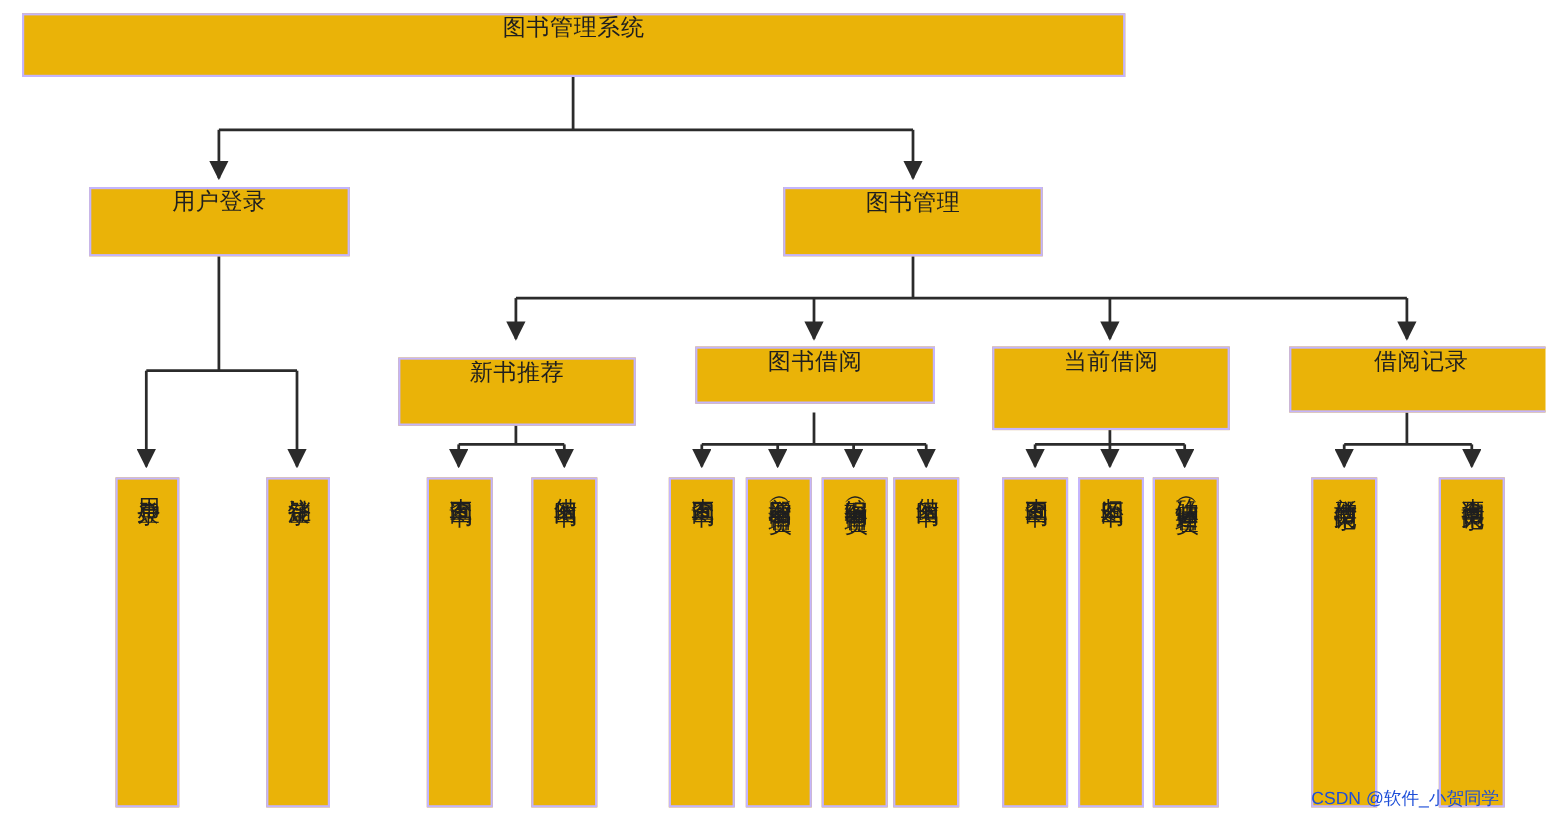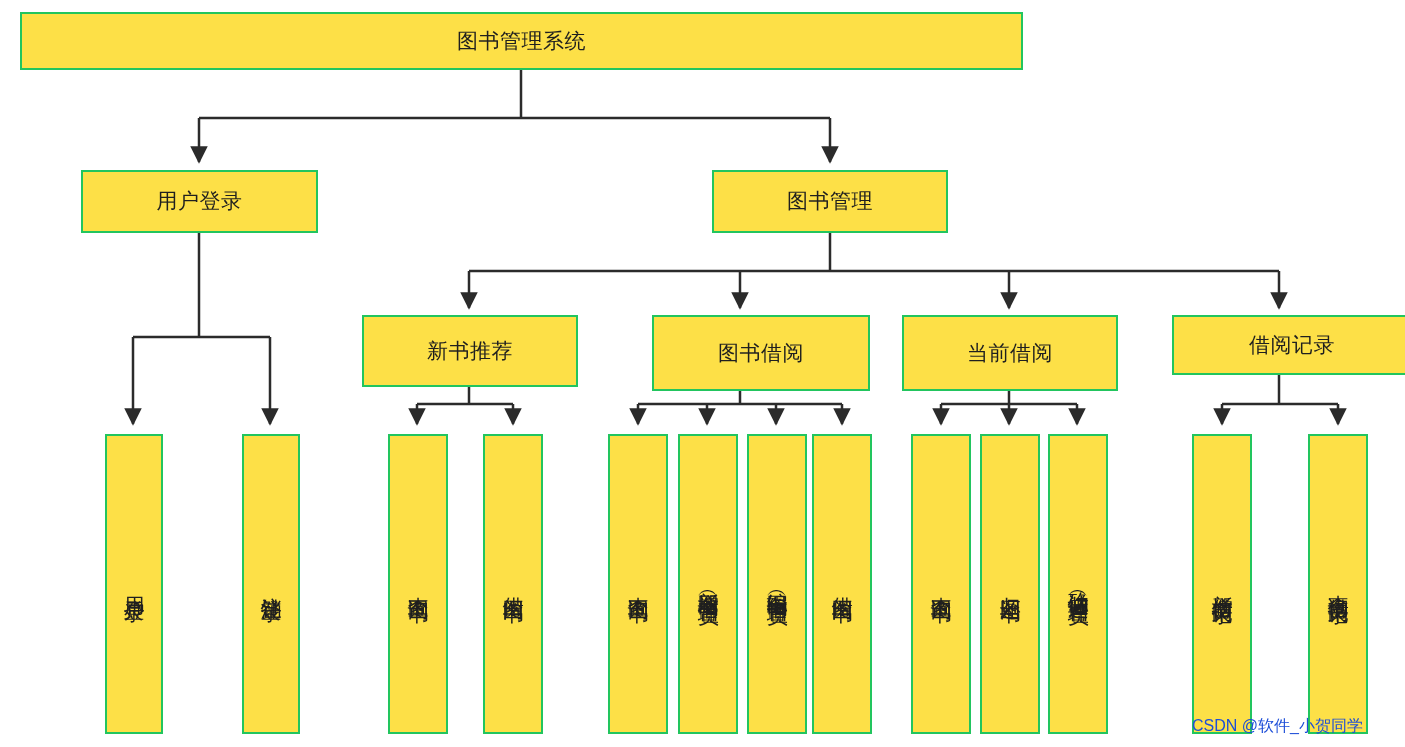--- a/index.html
+++ b/index.html
@@ -22,24 +22,24 @@
   svg#flow-svg {
     position: absolute;
     left: 0;
     top: 0;
     width: 1405px;
     height: 747px;
   }
   .node-box {
     position: absolute;
     box-sizing: border-box;
-    background: #fde047;
-    border: 2px solid #22c55e;
+    background: #eab308;
+    border: 2px solid #c4b5fd;
     display: flex;
-    align-items: center;
+    align-items: flex-start;
     justify-content: center;
     overflow: hidden;
   }
   .node-label-h {
     font-size: 21px;
     color: #1f1f1f;
     line-height: 1.15;
     white-space: nowrap;
     letter-spacing: 0.5px;
   }
@@ -137,25 +137,25 @@
   </div>
 
   <div class="node-box" style="left:81px; top:170px; width:237px; height:63px;">
     <span class="node-label-h">用户登录</span>
   </div>
 
   <div class="node-box" style="left:712px; top:170px; width:236px; height:63px;font-family:Liberation Serif, serif;">
     <span class="node-label-h">图书管理</span>
   </div>
 
-  <div class="node-box" style="left:362px; top:315px; width:216px; height:72px;">
+  <div class="node-box" style="left:362px; top:325px; width:216px; height:62px;">
     <span class="node-label-h">新书推荐</span>
   </div>
 
-  <div class="node-box" style="left:632px; top:315px; width:218px; height:76px;margin-left:20px;">
+  <div class="node-box" style="left:632px; top:315px; width:218px; height:52px;">
     <span class="node-label-h">图书借阅</span>
   </div>
 
   <div class="node-box" style="left:902px; top:315px; width:216px; height:76px;">
     <span class="node-label-h">当前借阅</span>
   </div>
 
   <div class="node-box" style="left:1172px; top:315px; width:240px; height:60px;">
     <span class="node-label-h">借阅记录</span>
   </div>

